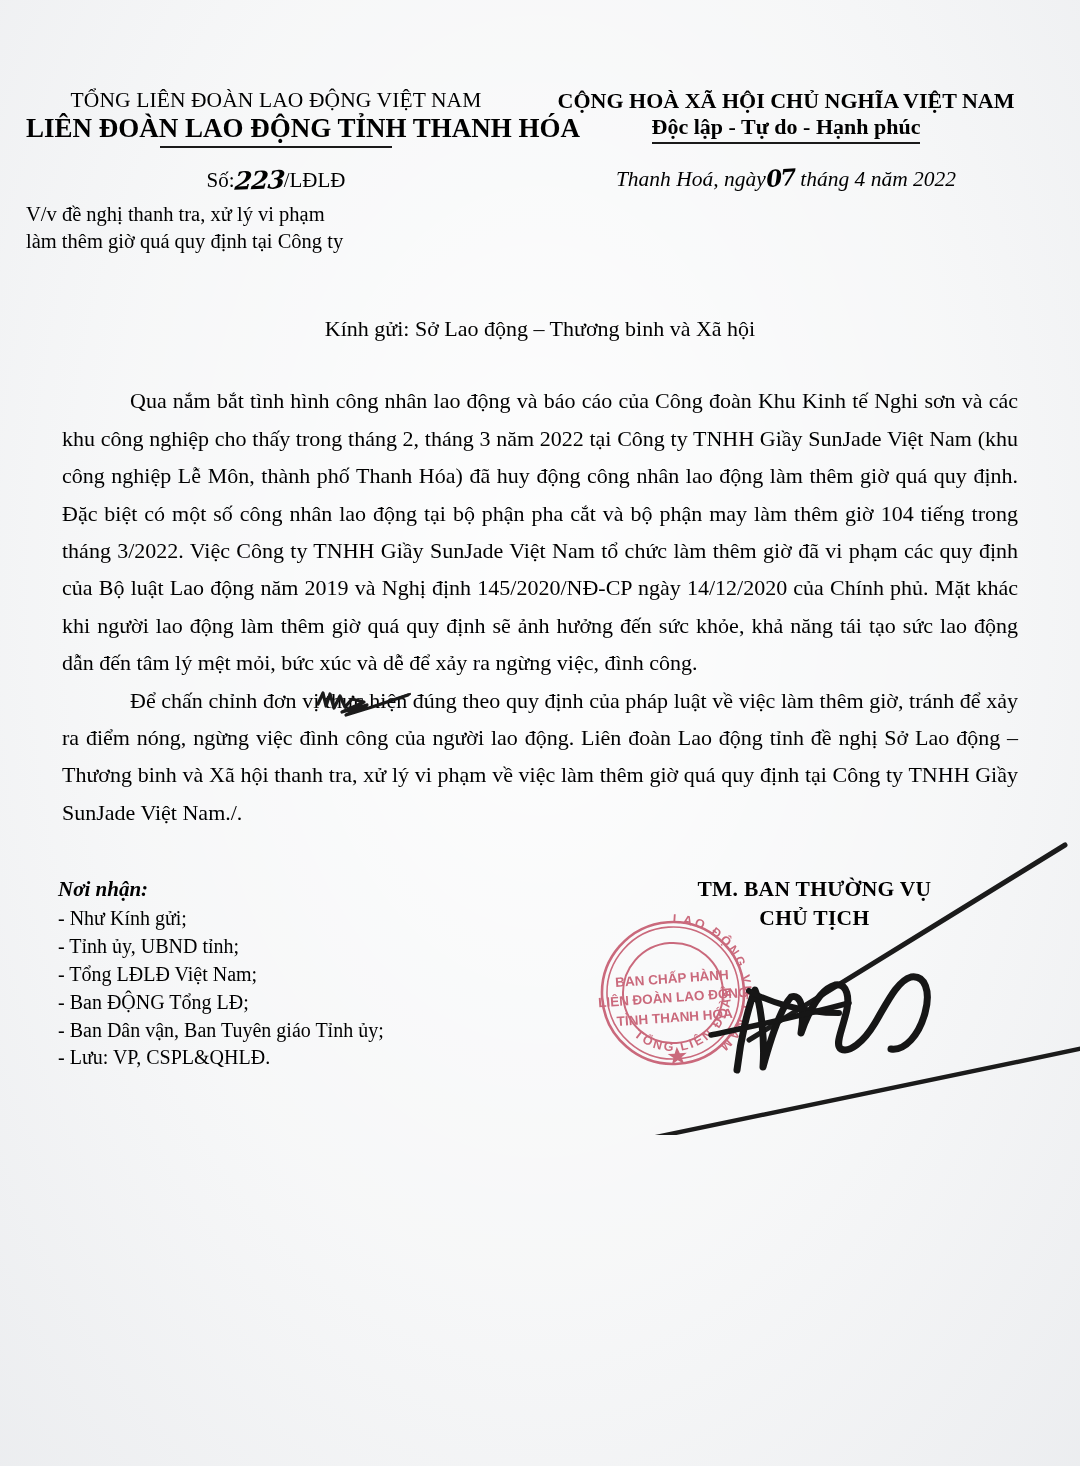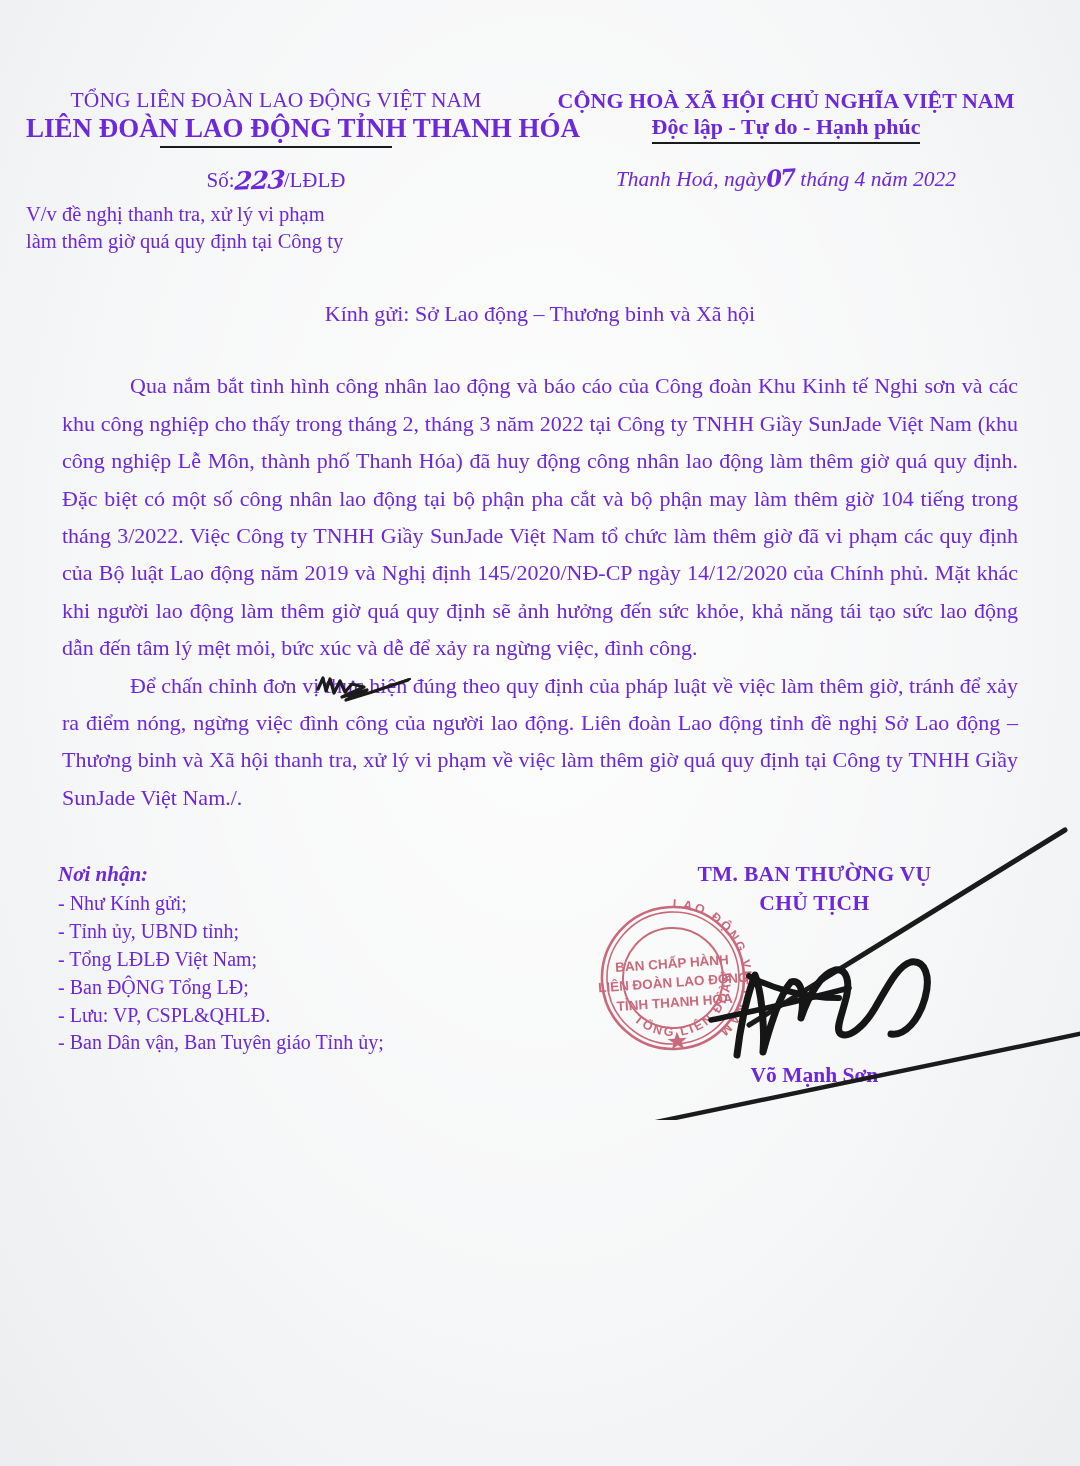--- a/index.html
+++ b/index.html
@@ -7,21 +7,21 @@
     padding: 0;
     background: #ffffff;
   }
   .page {
     position: relative;
     width: 1080px;
     height: 1466px;
     background: #f4f5f6;
     overflow: hidden;
     font-family: "Liberation Serif", "DejaVu Serif", serif;
-    color: #6d28d9;
+    color: #000000;
   }
   
   .page::before {
     content: "";
     position: absolute;
     inset: 0;
     background:
       radial-gradient(ellipse at 50% 40%, rgba(255,255,255,0.85) 0%, rgba(255,255,255,0.25) 55%, rgba(226,228,232,0.45) 100%);
     pointer-events: none;
     z-index: 0;
@@ -114,21 +114,21 @@
     font-size: 23px;
     letter-spacing: -1.5px;
     display: inline-block;
     transform: rotate(-4deg);
   }
 
   
   .kinh-gui {
     text-align: center;
     font-size: 22px;
-    margin-top: 46px;
+    margin-top: 61px;
   }
 
   
   .body-text {
     margin: 40px 62px 0 62px;
     font-size: 22px;
     line-height: 37.4px;
     text-align: justify;
     text-justify: inter-word;
   }
@@ -266,22 +266,22 @@
 
   <div class="footer">
 
     <div class="recipients">
       <div class="noi-nhan">Nơi nhận:</div>
       <ul>
         <li>- Như Kính gửi;</li>
         <li>- Tỉnh ủy, UBND tỉnh;</li>
         <li>- Tổng LĐLĐ Việt Nam;</li>
         <li>- Ban ĐỘNG Tổng LĐ;</li>
+        <li>- Ban Dân vận, Ban Tuyên giáo Tỉnh ủy;</li>
         <li>- Lưu: VP, CSPL&amp;QHLĐ.</li>
-        <li>- Ban Dân vận, Ban Tuyên giáo Tỉnh ủy;</li>
       </ul>
     </div>
 
     <div class="signblock">
       <div class="sign-title">TM. BAN THƯỜNG VỤ</div>
       <div class="sign-title">CHỦ TỊCH</div>
 
       <div class="stamp">
         <svg viewBox="0 0 172 172" width="172" height="172">
           <defs>
@@ -311,17 +311,16 @@
         <path d="M640 242 L130 348" stroke="#1b1b1b" stroke-width="4.4" fill="none" stroke-linecap="round"></path>
 
         <path d="M288 265 C 292 230, 300 200, 306 185 C 312 200, 316 235, 314 262 C 320 240, 330 205, 342 192
                  C 352 188, 356 205, 352 228 C 360 205, 372 184, 386 180 C 398 178, 402 192, 396 212
                  C 392 228, 386 240, 392 244 C 400 248, 414 238, 426 218 C 438 198, 448 176, 462 172
                  C 476 170, 482 186, 476 208 C 470 230, 456 246, 442 244" stroke="#161616" stroke-width="7" fill="none" stroke-linecap="round" stroke-linejoin="round"></path>
         <path d="M300 186 C 318 196, 352 208, 390 208" stroke="#161616" stroke-width="6" fill="none" stroke-linecap="round"></path>
         <path d="M262 230 C 290 224, 340 214, 400 198" stroke="#161616" stroke-width="5.5" fill="none" stroke-linecap="round"></path>
       </svg>
 
-      <div class="sign-name">Võ Mạnh Sơn</div>
     </div>
   </div>
 
 </div>
 
 </body></html>

